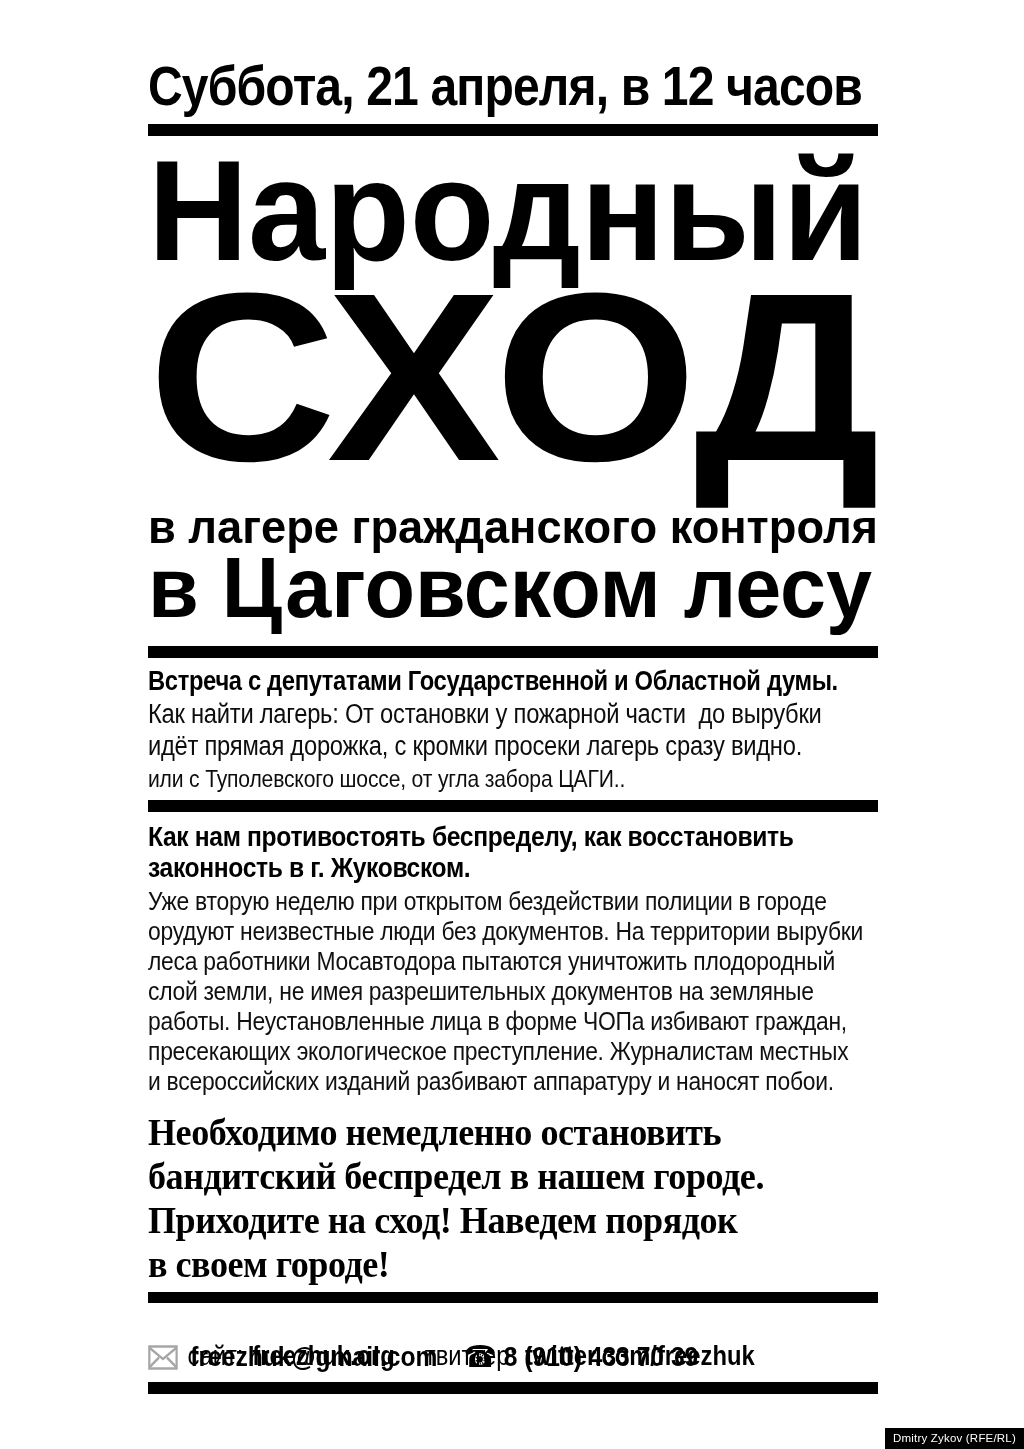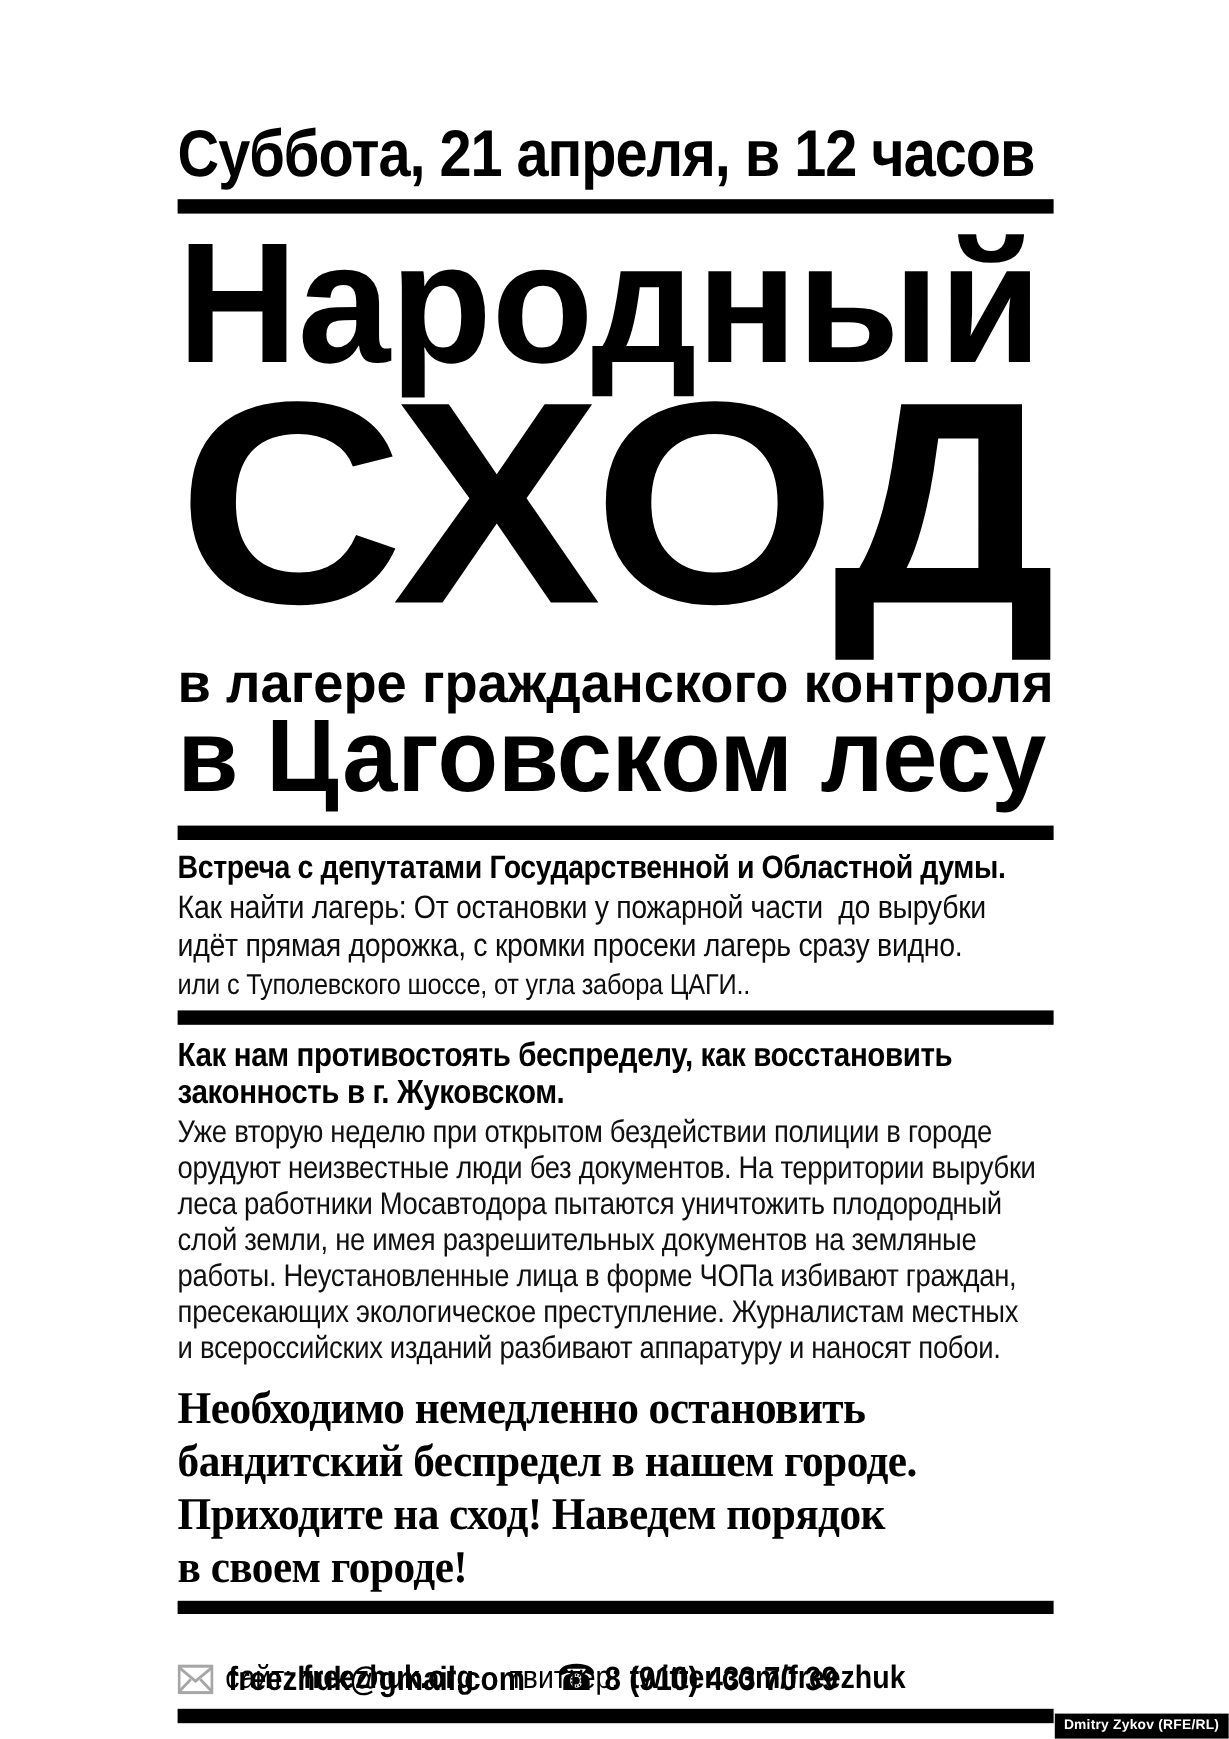--- a/index.html
+++ b/index.html
@@ -4,21 +4,21 @@
 <style>
   html,body { margin:0; padding:0; }
   body {
     width:1024px; height:1449px;
     background:#ffffff;
     font-family:"Liberation Sans", sans-serif;
     color:#000;
     position:relative;
     overflow:hidden;
   }
-  .page { position:absolute; inset:0; background:#fff;margin-top:42px; }
+  .page { position:absolute; inset:0; background:#fff; }
   .col  { position:absolute; left:148px; top:0; width:730px; height:100%; }
 
   svg { overflow:visible; display:block; position:absolute; left:0; }
   svg text {
     font-family:"Liberation Sans", sans-serif;
     font-weight:700;
     fill:#000;
   }
 
   .bar { position:absolute; left:0; width:730px; height:12px; background:#000; }
@@ -52,21 +52,21 @@
   .foot2 .email { font-size:28px; font-weight:700; margin-left:14px; }
   .foot2 .phone-glyph {
     font-family:"DejaVu Sans", sans-serif;
     font-size:30px; margin-left:30px; margin-right:8px; line-height:1;
   }
   .foot2 .phone { font-size:28px; font-weight:700; }
 
   .credit {
     position:absolute; right:0; bottom:0;
     background:#000; color:#fff;
-    font-size:11.5px; font-weight:700; letter-spacing:0.2px;
+    font-size:11.5px; font-weight:400; letter-spacing:0.2px;
     padding:4px 8px 5px 8px;
     font-family:"Liberation Sans", sans-serif;
     white-space:nowrap;
   }
 </style>
 </head>
 <body>
 
 <div class="page">
   <div class="col">

